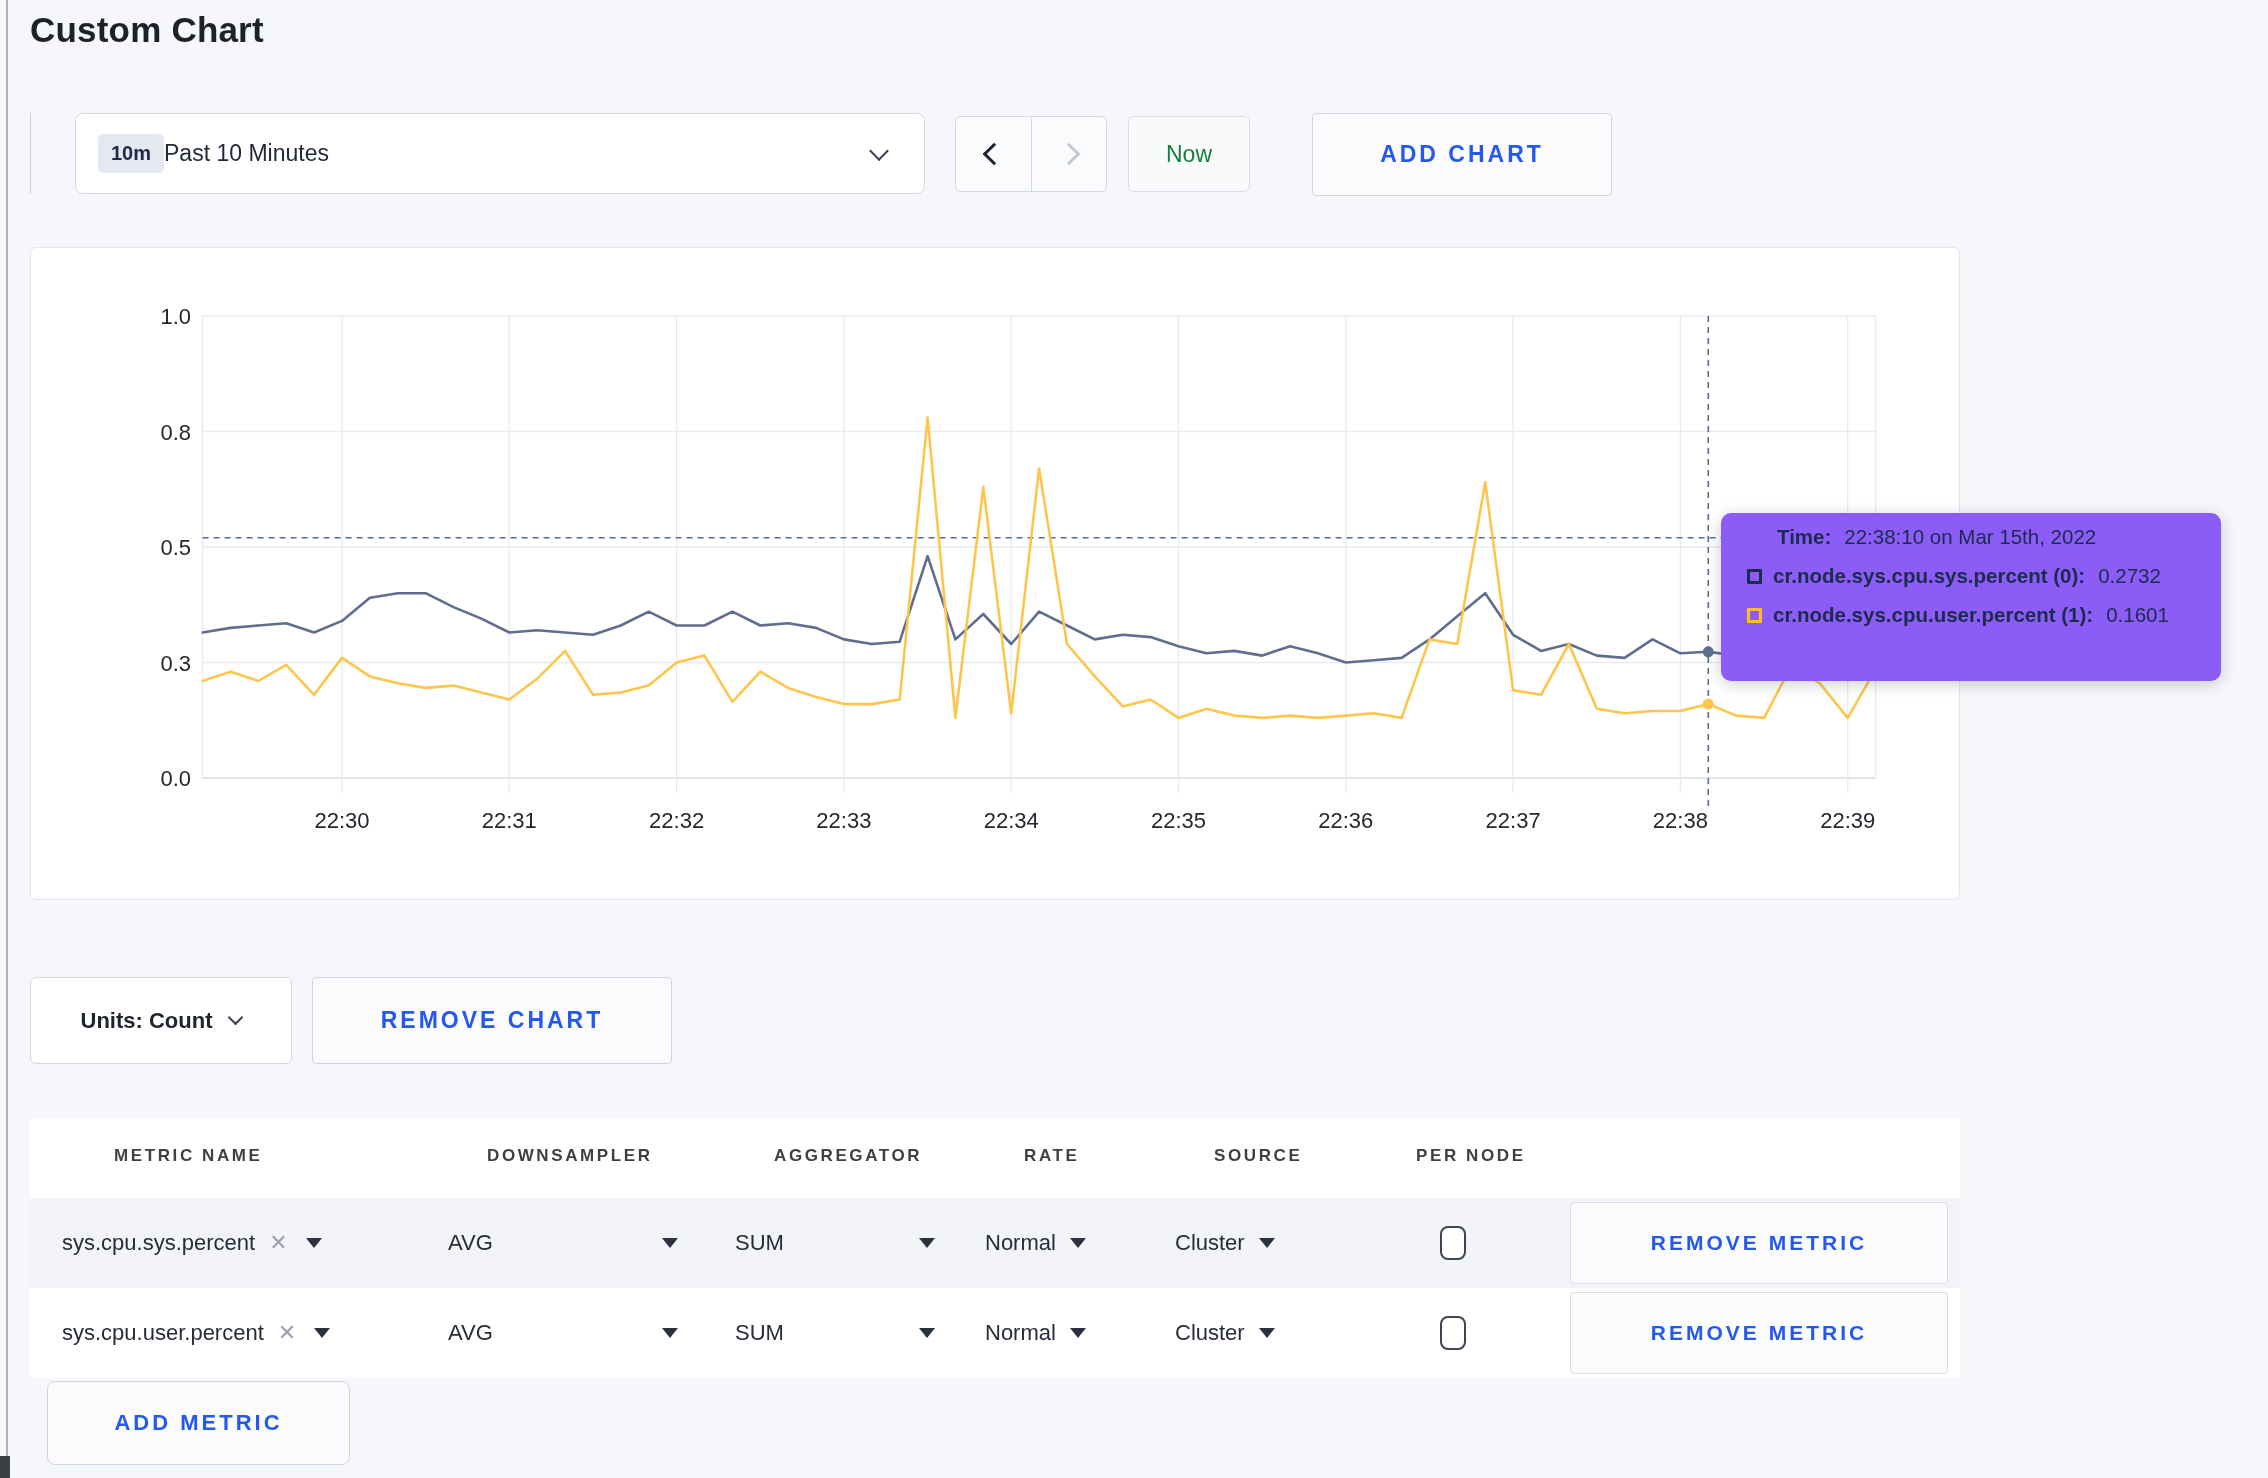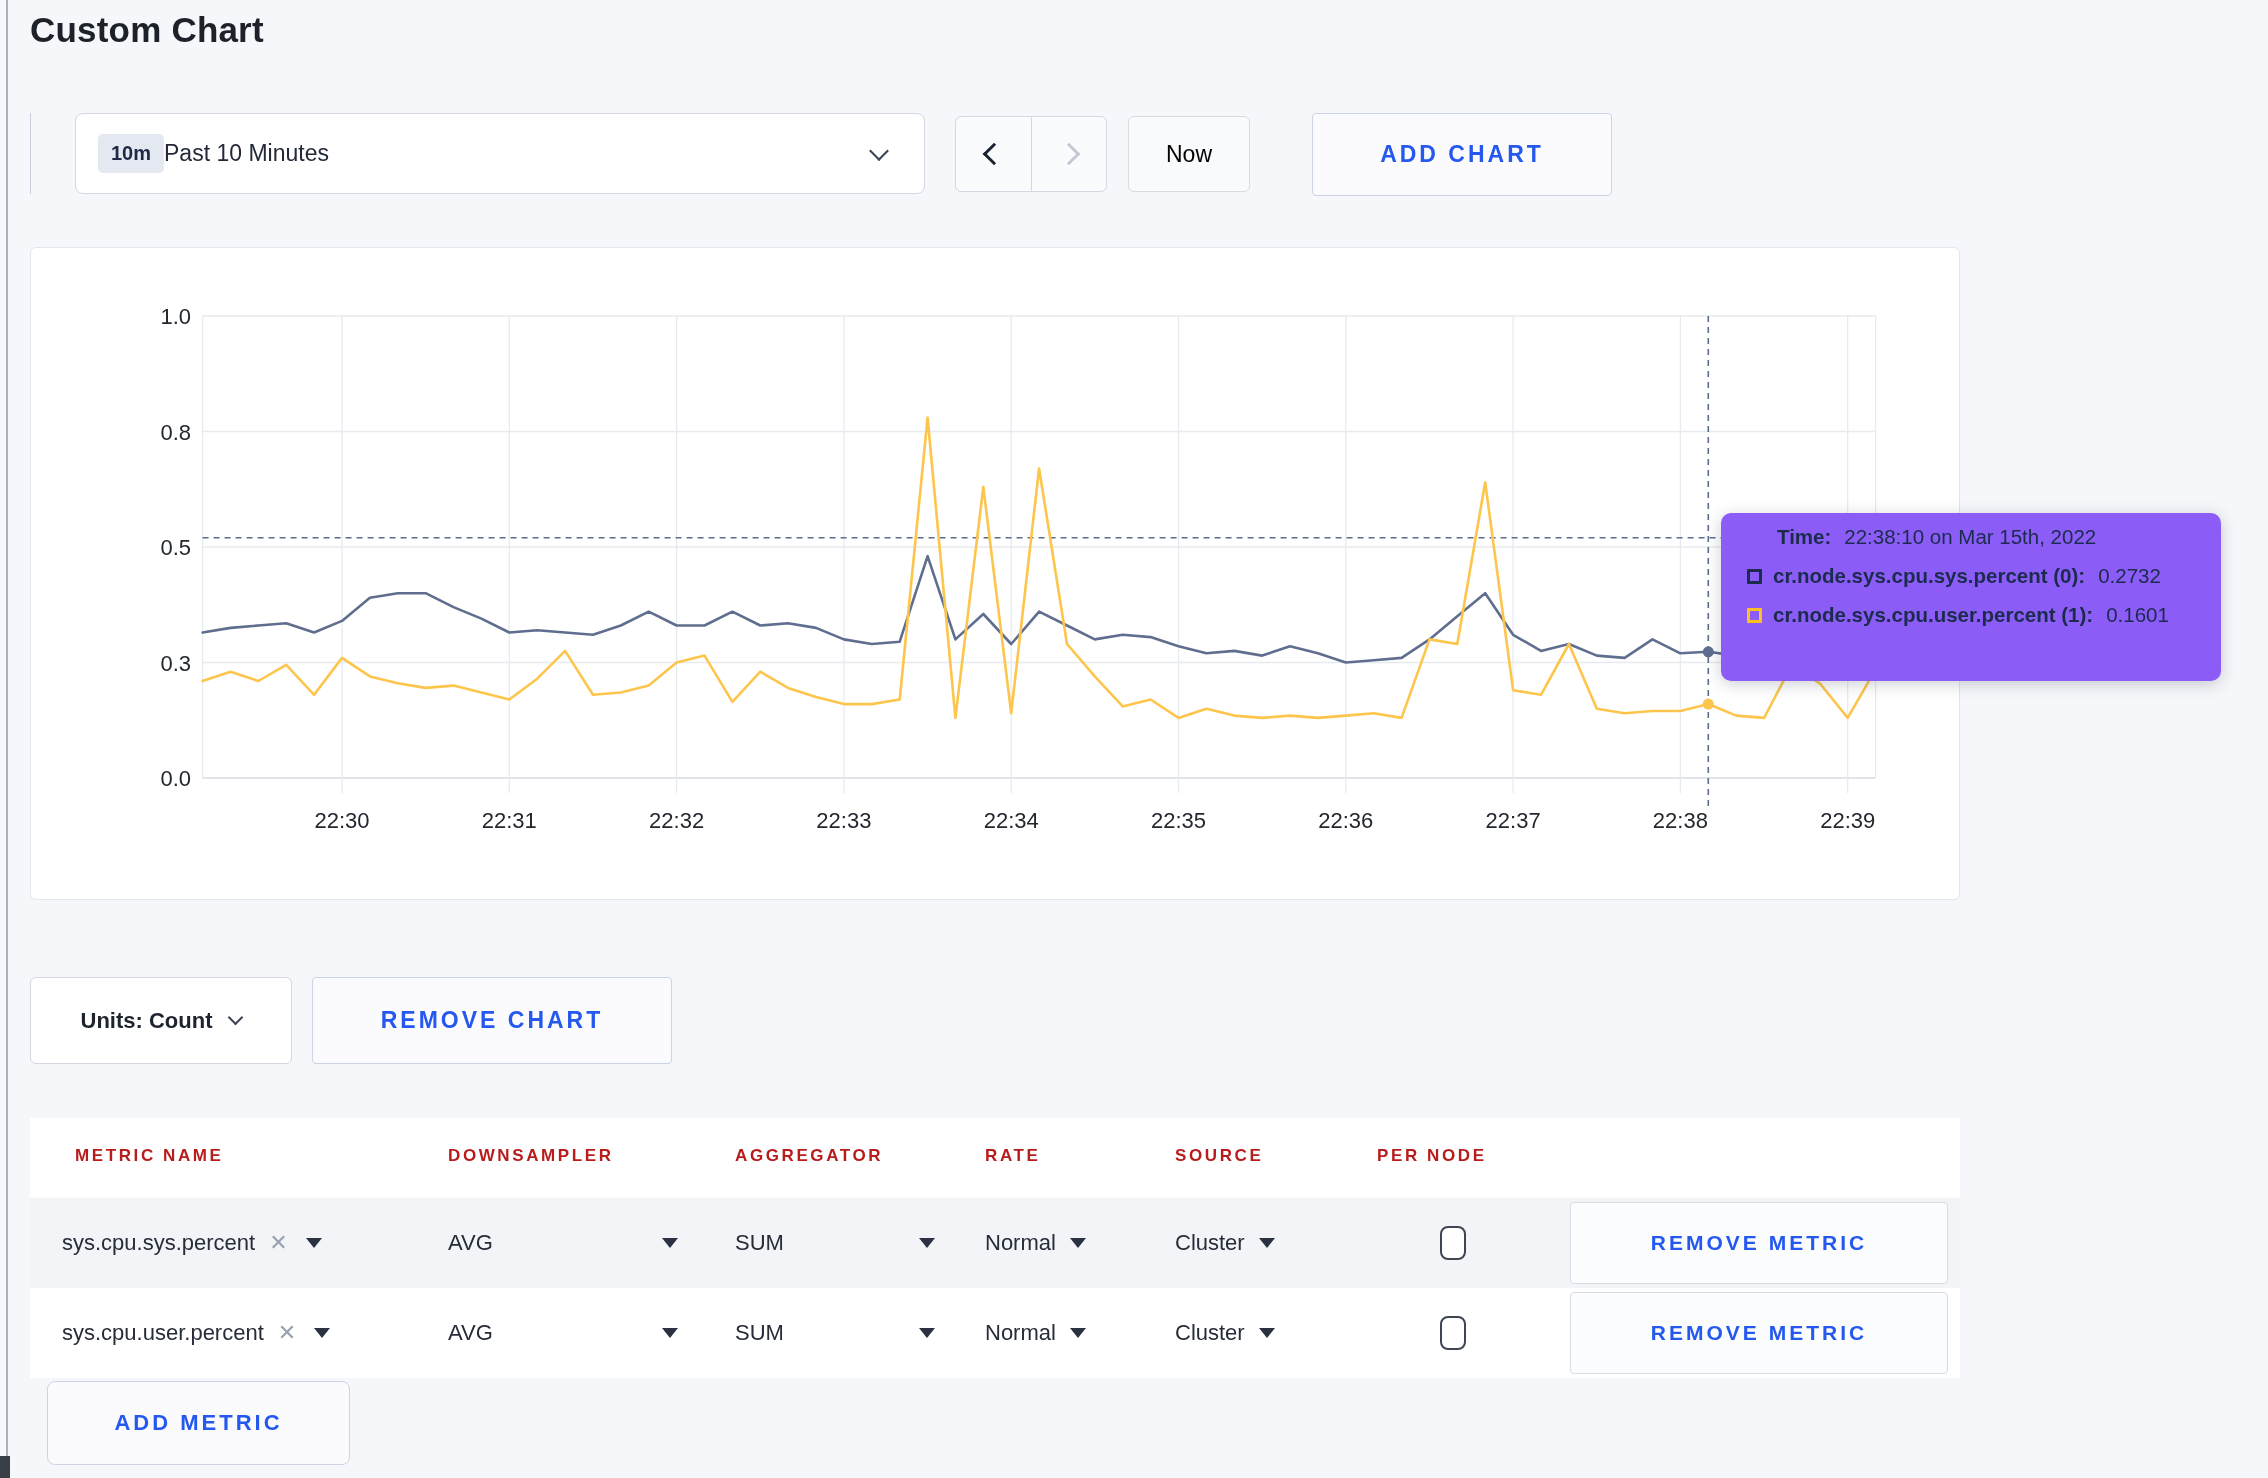--- a/index.html
+++ b/index.html
@@ -36,21 +36,21 @@
     border-radius:6px; display:flex; background:rgba(255,255,255,.45);
   }
   .nav-btn { width:50%; display:flex; align-items:center; justify-content:center; cursor:pointer; }
   .nav-btn + .nav-btn { border-left:1.5px solid #d3d8e2; }
   .arrow { width:16px; height:16px; border-left:3.5px solid #1b2433; border-bottom:3.5px solid #1b2433; }
   .arrow.left  { transform:rotate(45deg); }
   .arrow.right { transform:rotate(-135deg); border-color:#c3c9d4; }
 
   .now-btn {
     left:1128px; top:116px; width:122px; height:76px; border:1.5px solid #d7dbe4; border-radius:6px;
-    display:flex; align-items:center; justify-content:center; font-size:23px; color:#000000;
+    display:flex; align-items:center; justify-content:center; font-size:23px; color:#15803d;
     font-weight:500; background:rgba(255,255,255,.35); cursor:default;
   }
   .btn-blue {
     border:1.5px solid #ccd4e6; border-radius:4px; color:#2458ee; letter-spacing:3px;
     font-weight:700; display:flex; align-items:center; justify-content:center;
     background:rgba(255,255,255,.55); cursor:pointer;
   }
   .add-chart-btn { left:1312px; top:113px; width:300px; height:83px; font-size:23px; }
 
   
@@ -78,21 +78,21 @@
     left:30px; top:977px; width:262px; height:87px; background:#fff; border:1.5px solid #d3d8e1;
     border-radius:6px; display:flex; align-items:center; justify-content:center; cursor:pointer;
   }
   .units-label { font-size:22px; font-weight:700; color:#1e242e; margin-right:18px; }
   .units-btn .chev { width:11px; height:11px; border-width:2px; margin-top:-6px; }
   .remove-chart-btn { left:312px; top:977px; width:360px; height:87px; font-size:23px; }
 
   
   .table-card { left:30px; top:1118px; width:1930px; height:260px; background:#fff; border-radius:2px; }
   .thead { position:absolute; left:0; top:0; width:100%; height:80px; background:#fff; }
-  .th { position:absolute; top:28px; font-size:17px; font-weight:700; letter-spacing:2.6px; color:#b91c1c; }
+  .th { position:absolute; top:28px; font-size:17px; font-weight:700; letter-spacing:2.6px; color:#404040;margin-left:39px; }
   .trow { position:absolute; left:0; width:100%; height:90px; }
   .trow.odd  { background:#f2f4f8; }
   .trow.even { background:#fff; }
   .cell { position:absolute; top:0; height:100%; display:flex; align-items:center; font-size:22px; color:#262c38; }
   .x-icon { color:#98a1af; font-size:22px; margin-left:14px; cursor:pointer; }
   .tri { width:0; height:0; border-left:8px solid transparent; border-right:8px solid transparent;
          border-top:10px solid #2a3140; cursor:pointer; }
   .checkbox { position:absolute; left:1410px; top:28px; width:26px; height:34px; border:2px solid #3e4553;
               border-radius:8px; background:#fff; cursor:pointer; }
   .remove-metric-btn { position:absolute; left:1540px; top:4px; width:378px; height:82px; font-size:21px;

